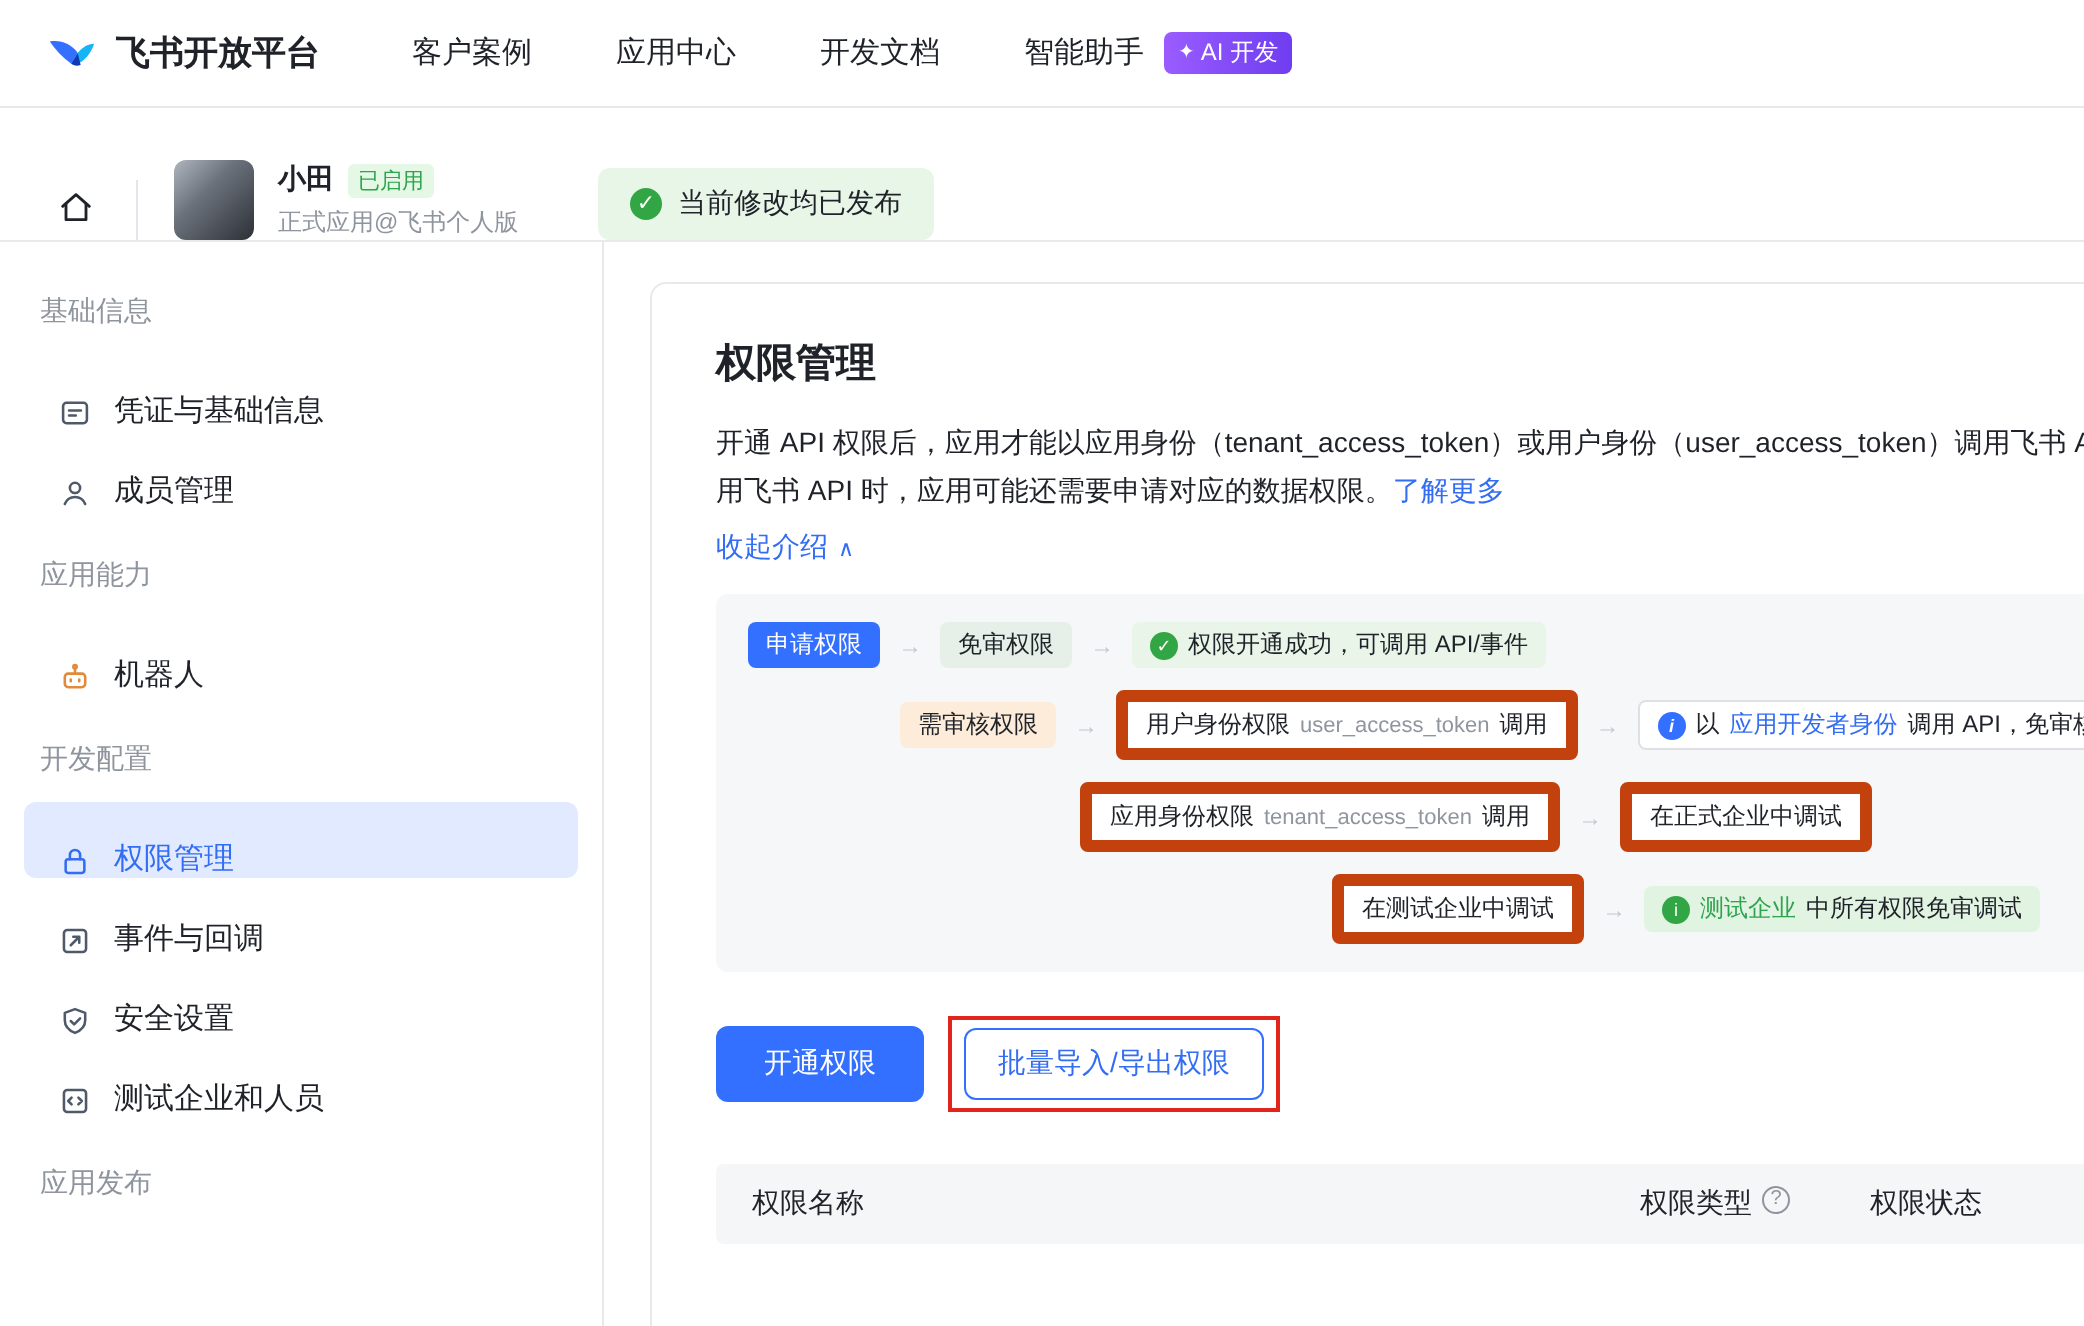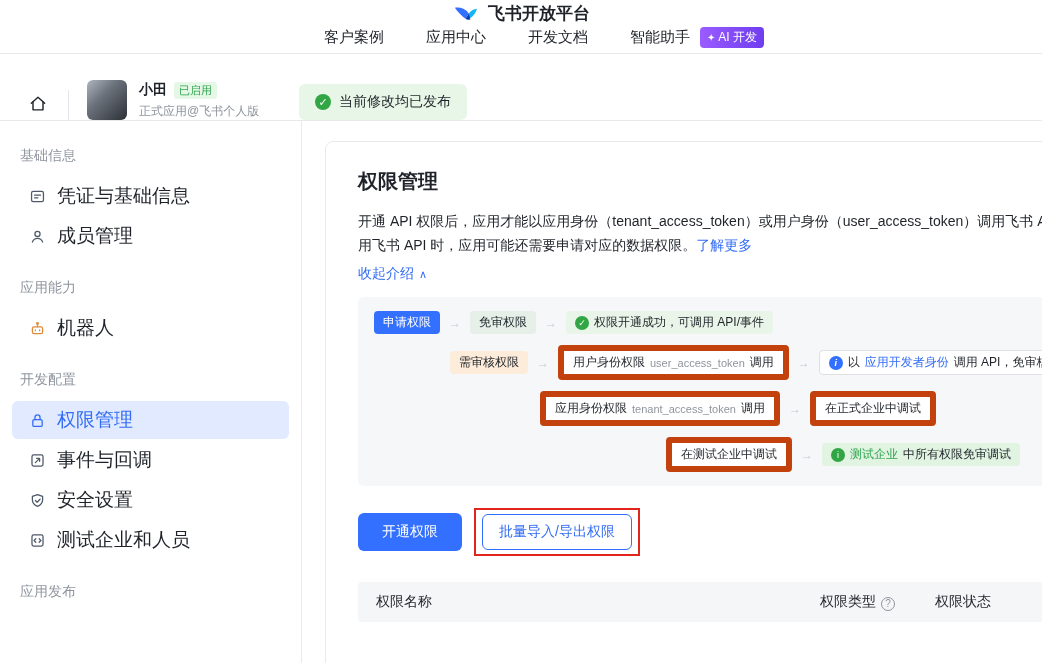--- a/index.html
+++ b/index.html
@@ -6,21 +6,21 @@
   html,body { width:1042px; height:663px; overflow:hidden; }
   body {
     background:#fff; color:#1f2329;
     font-family:"Liberation Sans","DejaVu Sans",sans-serif;
     font-size:14px;
   }
   button { font-family:inherit; }
 
   
   .topnav { height:54px; display:flex; align-items:center; padding:0 22px;
-            border-bottom:1px solid #e8e9eb; background:#fff;flex-direction:column; }
+            border-bottom:1px solid #e8e9eb; background:#fff; }
   .brand { display:flex; align-items:center; gap:9px; font-size:17px; font-weight:700; cursor:pointer; }
   .nav-items { display:flex; align-items:center; margin-left:46px; gap:42px; font-size:15px; color:#1f2329; }
   .nav-item { cursor:pointer; white-space:nowrap; }
   .ai-badge { margin-left:-32px; display:flex; align-items:center; gap:3px;
               background:linear-gradient(90deg,#9a5cff,#6f3df0); color:#fff;
               font-size:12px; padding:2px 7px; border-radius:4px; cursor:pointer; }
   .ai-badge .spark { font-size:10px; }
 
   
   .appbar { height:66px; display:flex; align-items:flex-end; padding:0 22px; background:#fff; }
@@ -38,22 +38,22 @@
                   display:flex; align-items:center; gap:8px; padding:0 16px; font-size:14px; }
   .check-circle { width:16px; height:16px; border-radius:50%; background:#32a645; color:#fff;
                   font-size:11px; line-height:16px; text-align:center; flex:0 0 auto; }
 
   
   .layout { display:flex; height:543px; border-top:1px solid #e8e9eb; }
 
   
   .sidebar { width:302px; flex:0 0 auto; border-right:1px solid #e8e9eb; padding-top:4px; overflow:hidden; }
   .section-label { padding:22px 20px 10px; font-size:14px; color:#8f959e; }
-  .side-item { margin:2px 12px; height:38px; display:flex; align-items:center; gap:11px;
-               padding-left:16px; border-radius:6px; font-size:19px; color:#1f2329; cursor:pointer; }
+  .side-item { margin:2px 12px; height:38px; display:flex; align-items:flex-end; gap:11px;
+               padding-left:16px; border-radius:6px; font-size:15px; color:#1f2329; cursor:pointer; }
   .side-item .icn { width:18px; height:18px; display:flex; align-items:center; justify-content:center;
                     color:#4e5969; flex:0 0 auto; }
   .side-item.active { background:#e1eaff; color:#336df4; }
   .side-item.active .icn { color:#336df4; }
   .icn-orange { color:#e08a3c !important; }
 
   
   .main { flex:1; padding:20px 0 0 23px; overflow:hidden; }
   .card { width:1100px; min-height:560px; border:1px solid #e8e9eb; border-radius:8px; padding:26px 32px; }
   .page-title { font-size:20px; font-weight:700; margin-bottom:14px; }
@@ -93,21 +93,21 @@
   .btn-primary { height:38px; padding:0 24px; background:#3370ff; color:#fff; border:none;
                  border-radius:6px; font-size:14px; cursor:pointer; }
   .annotation { margin-left:12px; border:2px solid #e1251b; padding:4px 6px; display:inline-block; }
   .btn-outline { height:36px; padding:0 16px; background:#fff; color:#336df4;
                  border:1px solid #3370ff; border-radius:6px; font-size:14px; cursor:pointer; }
 
   
   .table-head { margin-top:26px; display:flex; align-items:center; height:40px; background:#f5f6f7;
                 border-radius:4px; font-size:14px; color:#1f2329; width:1036px; }
   .th-name { width:462px; padding-left:18px; }
-  .th-type { width:115px; display:flex; align-items:flex-end; gap:5px; }
+  .th-type { width:115px; display:flex; align-items:flex-start; gap:5px; }
   .th-status { flex:1; }
   .help-ic { width:14px; height:14px; border-radius:50%; border:1px solid #8f959e; color:#8f959e;
              font-size:10px; line-height:12px; text-align:center; cursor:pointer; }
 </style>
 </head>
 <body>
 
 <header class="topnav">
   <div class="brand">
     <span style="display:flex;">

